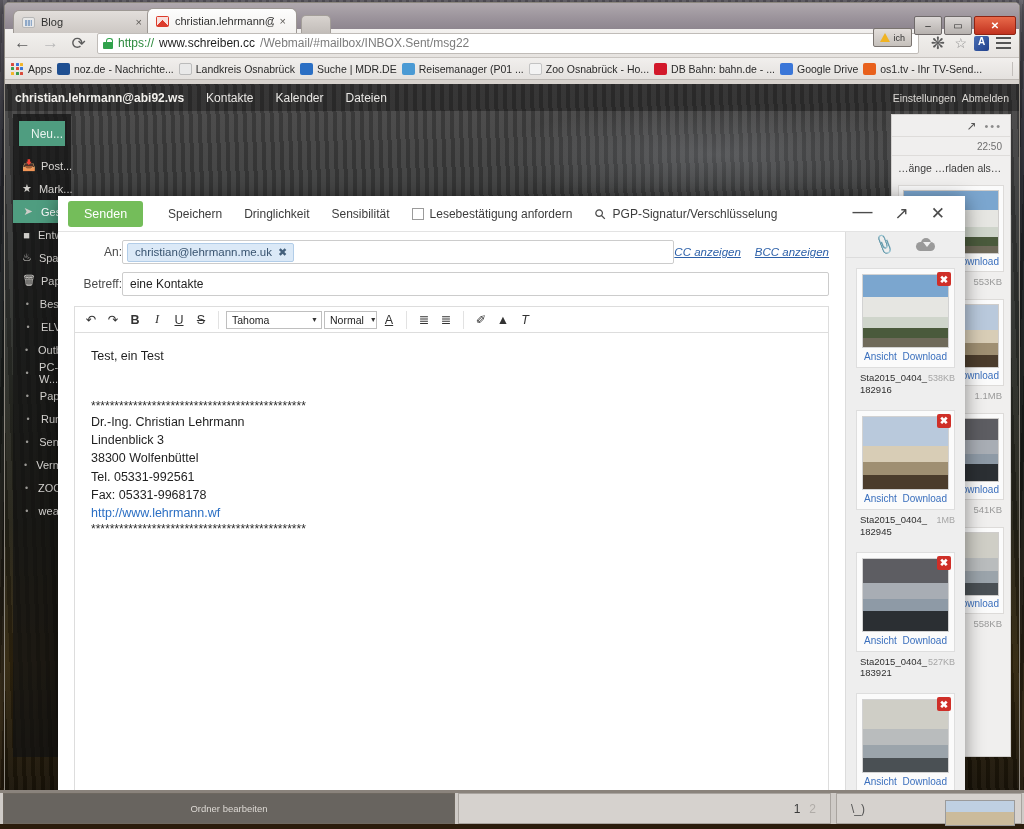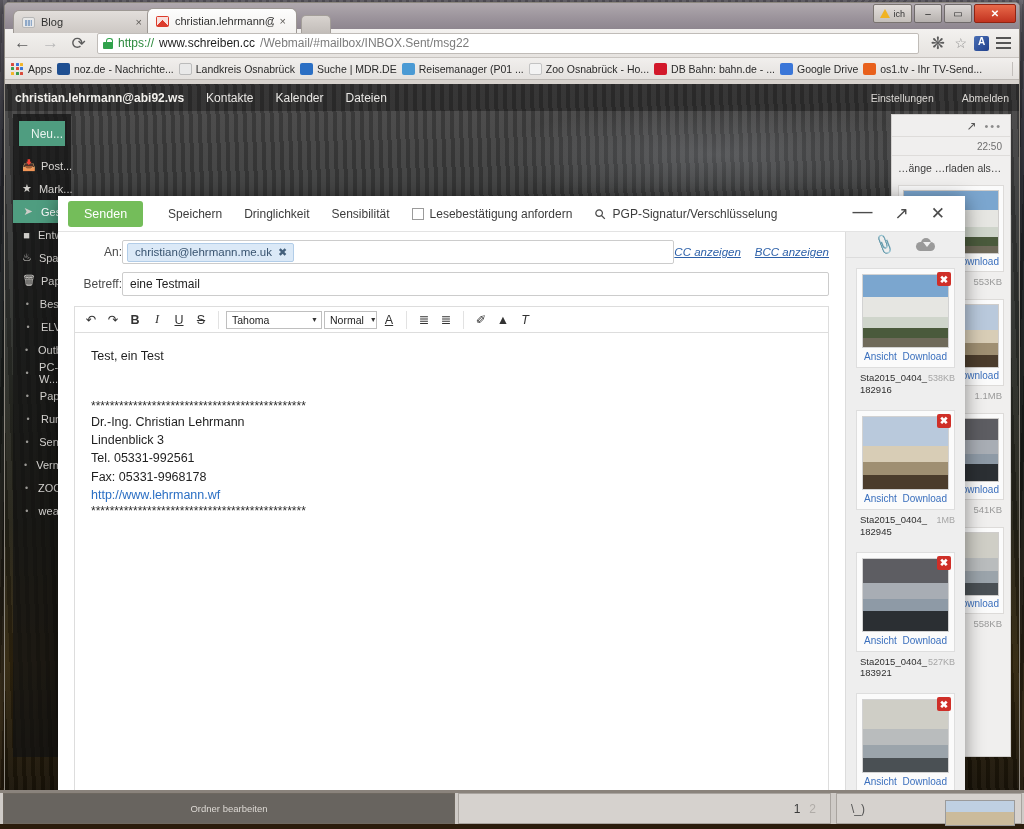--- a/index.html
+++ b/index.html
@@ -48,21 +48,21 @@
     display:flex;align-items:center;justify-content:center;
     font-size:10px;color:#2a2a2a;
   }
   .wbtn.close{
     width:42px;background:linear-gradient(180deg,#e86a4a,#c23320);
     border-color:#8e2413;color:#fff;font-weight:bold;
   }
   .wnotify{
     height:19px;padding:0 6px;border:1px solid #7a7470;border-radius:2px;
     background:linear-gradient(180deg,#e3dedb,#c5c0bb);
-    display:flex;align-items:center;gap:3px;font-size:9px;color:#333;
+    display:flex;align-items:center;gap:3px;font-size:9px;color:#333;margin-top:24px;
   }
   .tri-warn{
     width:0;height:0;border-left:5px solid transparent;border-right:5px solid transparent;
     border-bottom:9px solid #f0b323;
   }
 
   
   .tabstrip{
     position:absolute; left:0; top:4px; height:26px; display:flex; align-items:flex-end;
     padding-left:8px;
@@ -155,21 +155,21 @@
       radial-gradient(closest-side at 20% 78%, rgba(120,90,40,.30), transparent 70%),
       repeating-linear-gradient(88deg, rgba(0,0,0,.18) 0 4px, rgba(255,255,255,.03) 4px 9px);
   }
   .wm-topbar{
     position:absolute;left:0;right:0;top:0;height:27px;
     display:flex;align-items:center;padding-left:10px;gap:22px;
     font-size:12px;color:#e9e7e4;
     background:rgba(0,0,0,.30);
   }
   .wm-topbar .me{ font-weight:bold; color:#f2f0ec; }
-  .wm-top-right{ position:absolute;right:10px;display:flex;gap:28px;font-size:10.5px;color:#dcd9d5;text-align:right;}
+  .wm-top-right{ position:absolute;right:10px;display:flex;gap:6px;font-size:10.5px;color:#dcd9d5;text-align:right;}
 
   
   .wm-side{
     position:absolute; left:8px; top:30px; width:58px; bottom:34px;
     background:rgba(18,18,18,.72);
   }
   .newbtn{
     margin:7px 6px 8px 6px; height:25px; border-radius:0;
     background:#4f9d80; color:#e8f3ee; font-size:12px;
     display:flex;align-items:center;padding-left:12px;
@@ -609,21 +609,21 @@
                 </span>
               </div>
               <div class="cc-links">
                 <a>CC anzeigen</a>
                 <a>BCC anzeigen</a>
               </div>
             </div>
 
             <div class="fld-row">
               <span class="fld-lbl">Betreff:</span>
-              <div class="subj-box">eine Testmail</div>
+              <div class="subj-box">eine Kontakte</div>
             </div>
 
             <div class="editor-tb">
               <span class="tbi">↶</span>
               <span class="tbi">↷</span>
               <span class="tbi" style="font-weight:bold">B</span>
               <span class="tbi" style="font-style:italic;font-family:'Liberation Serif',serif">I</span>
               <span class="tbi" style="text-decoration:underline">U</span>
               <span class="tbi" style="text-decoration:line-through">S</span>
               <span class="tb-sep"></span>
@@ -644,20 +644,21 @@
               <span class="tbi">▲</span>
               <span class="tbi" style="font-style:italic">T</span>
             </div>
 
             <div class="editor-area">
               <div class="ed-line">Test, ein Test</div>
               <div class="ed-gap"></div>
               <div class="ed-stars">**********************************************</div>
               <div class="ed-line">Dr.-Ing. Christian Lehrmann</div>
               <div class="ed-line">Lindenblick 3</div>
+              <div class="ed-line">38300 Wolfenbüttel</div>
               <div class="ed-line">Tel. 05331-992561</div>
               <div class="ed-line">Fax: 05331-9968178</div>
               <div class="ed-line ed-link">http://www.lehrmann.wf</div>
               <div class="ed-stars">**********************************************</div>
             </div>
 
           </div>
 
           <div class="cmp-att">
             <div class="att-head">

